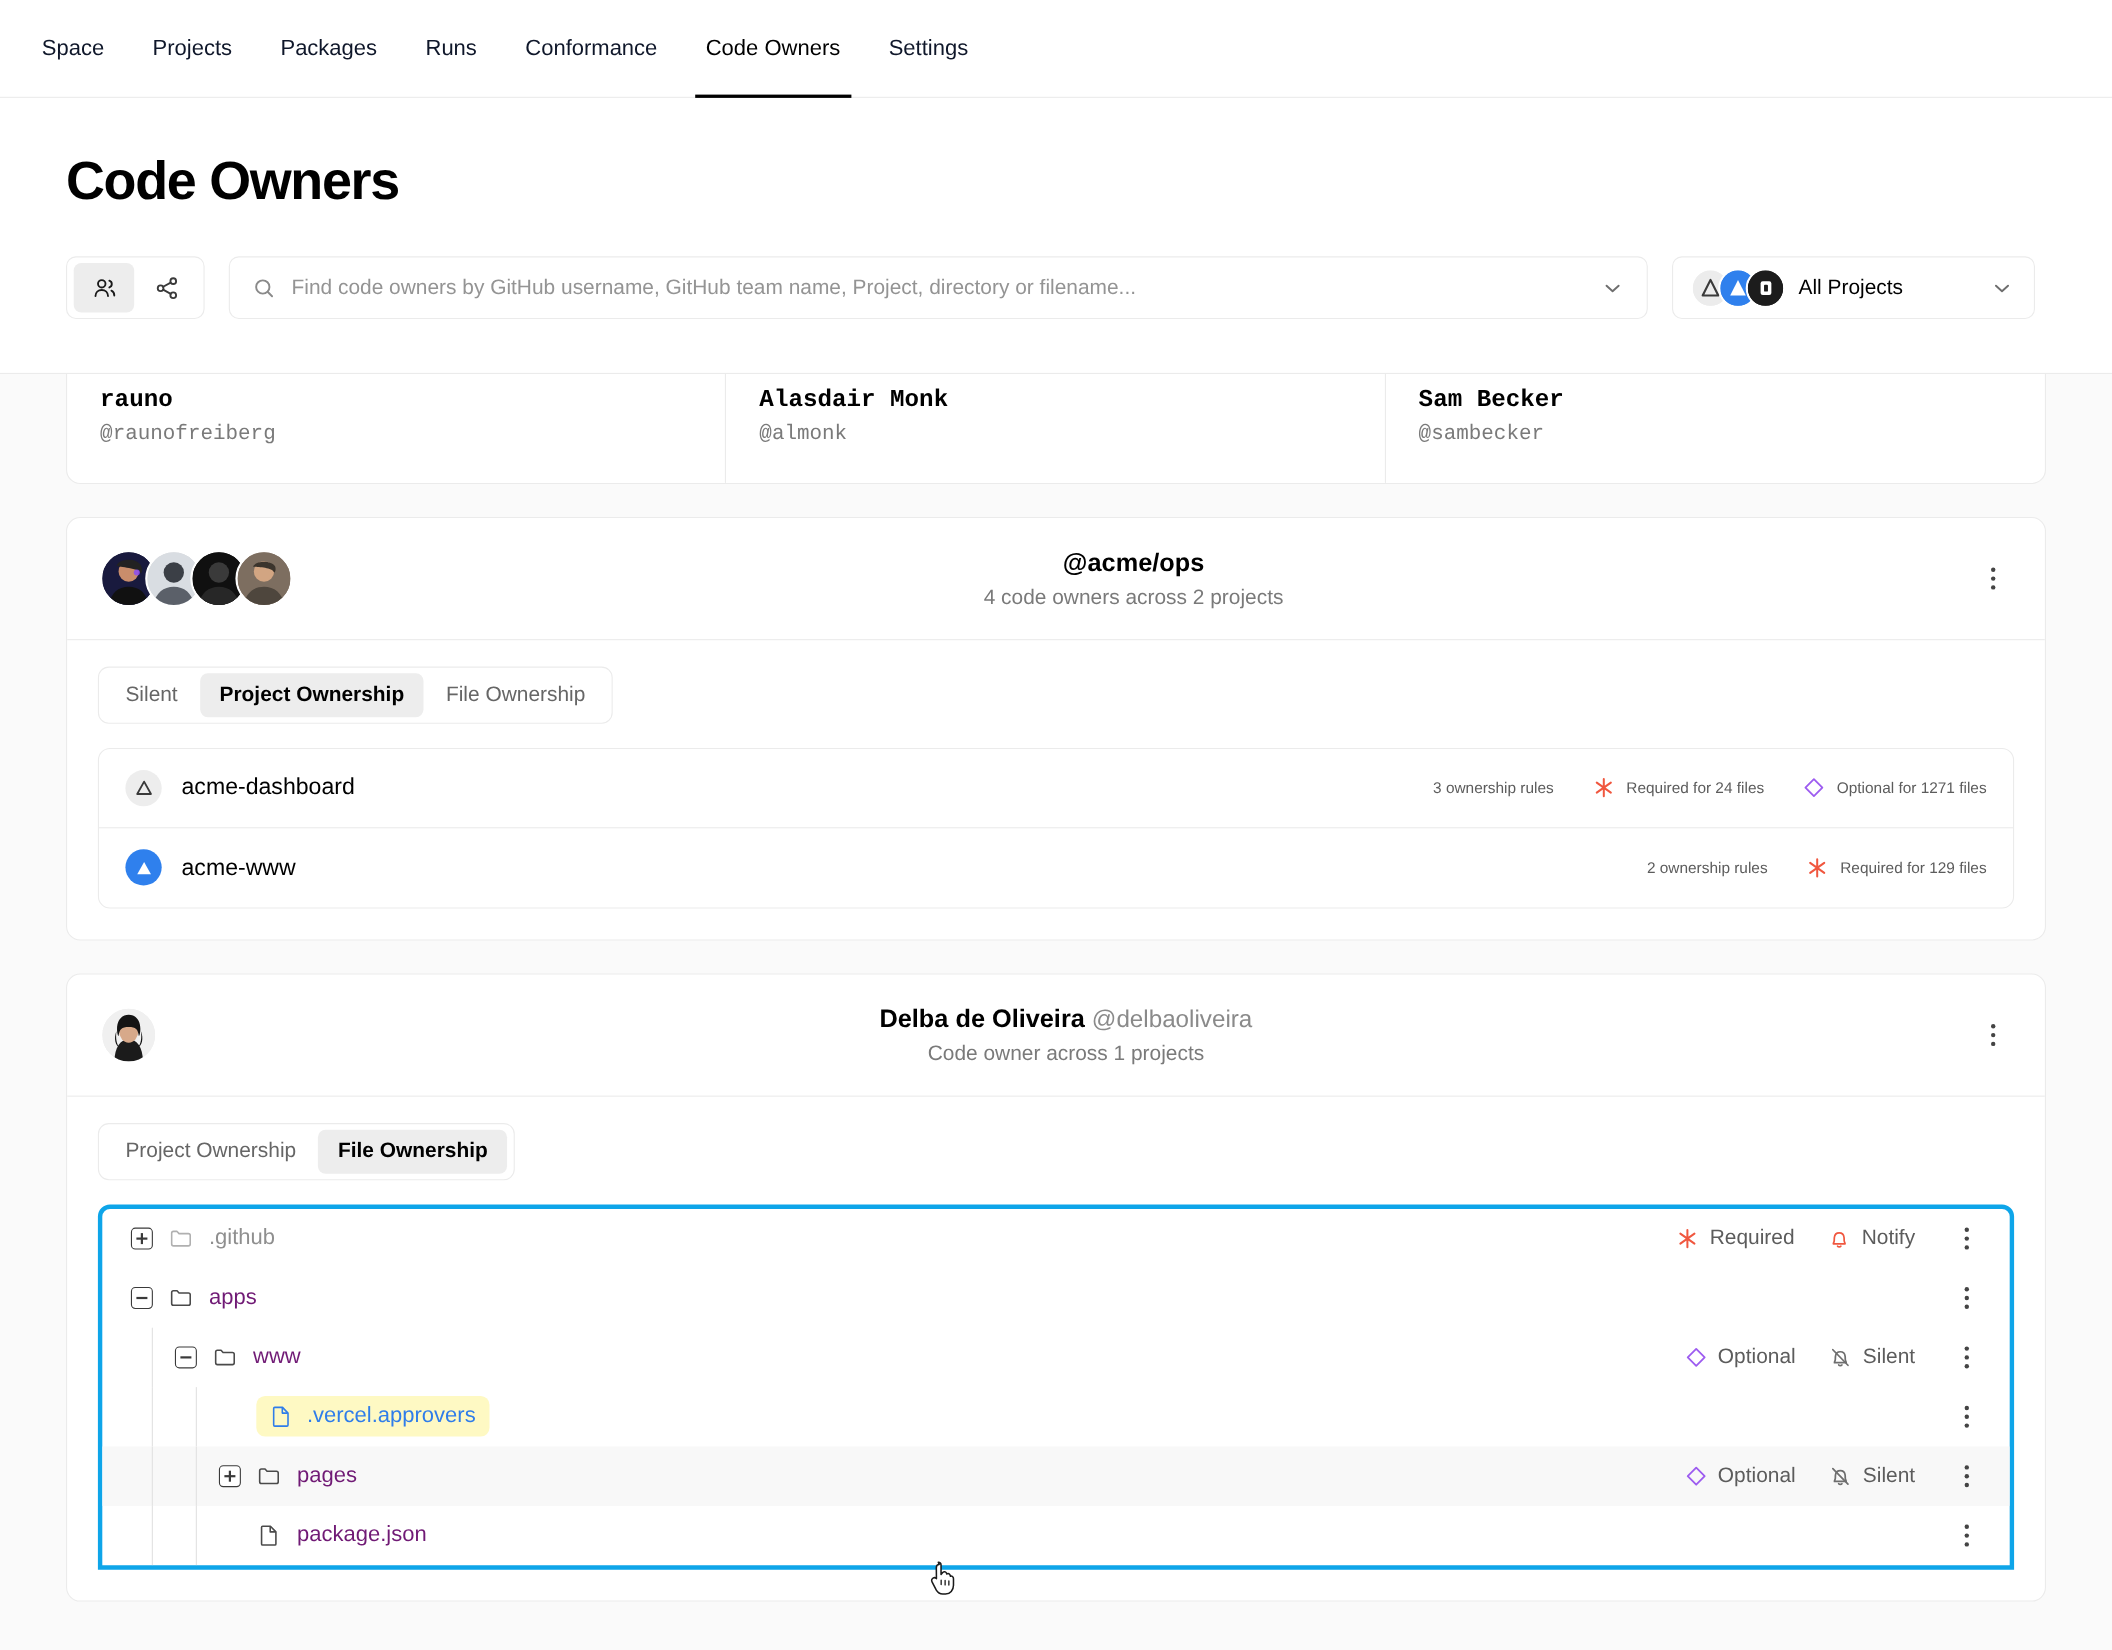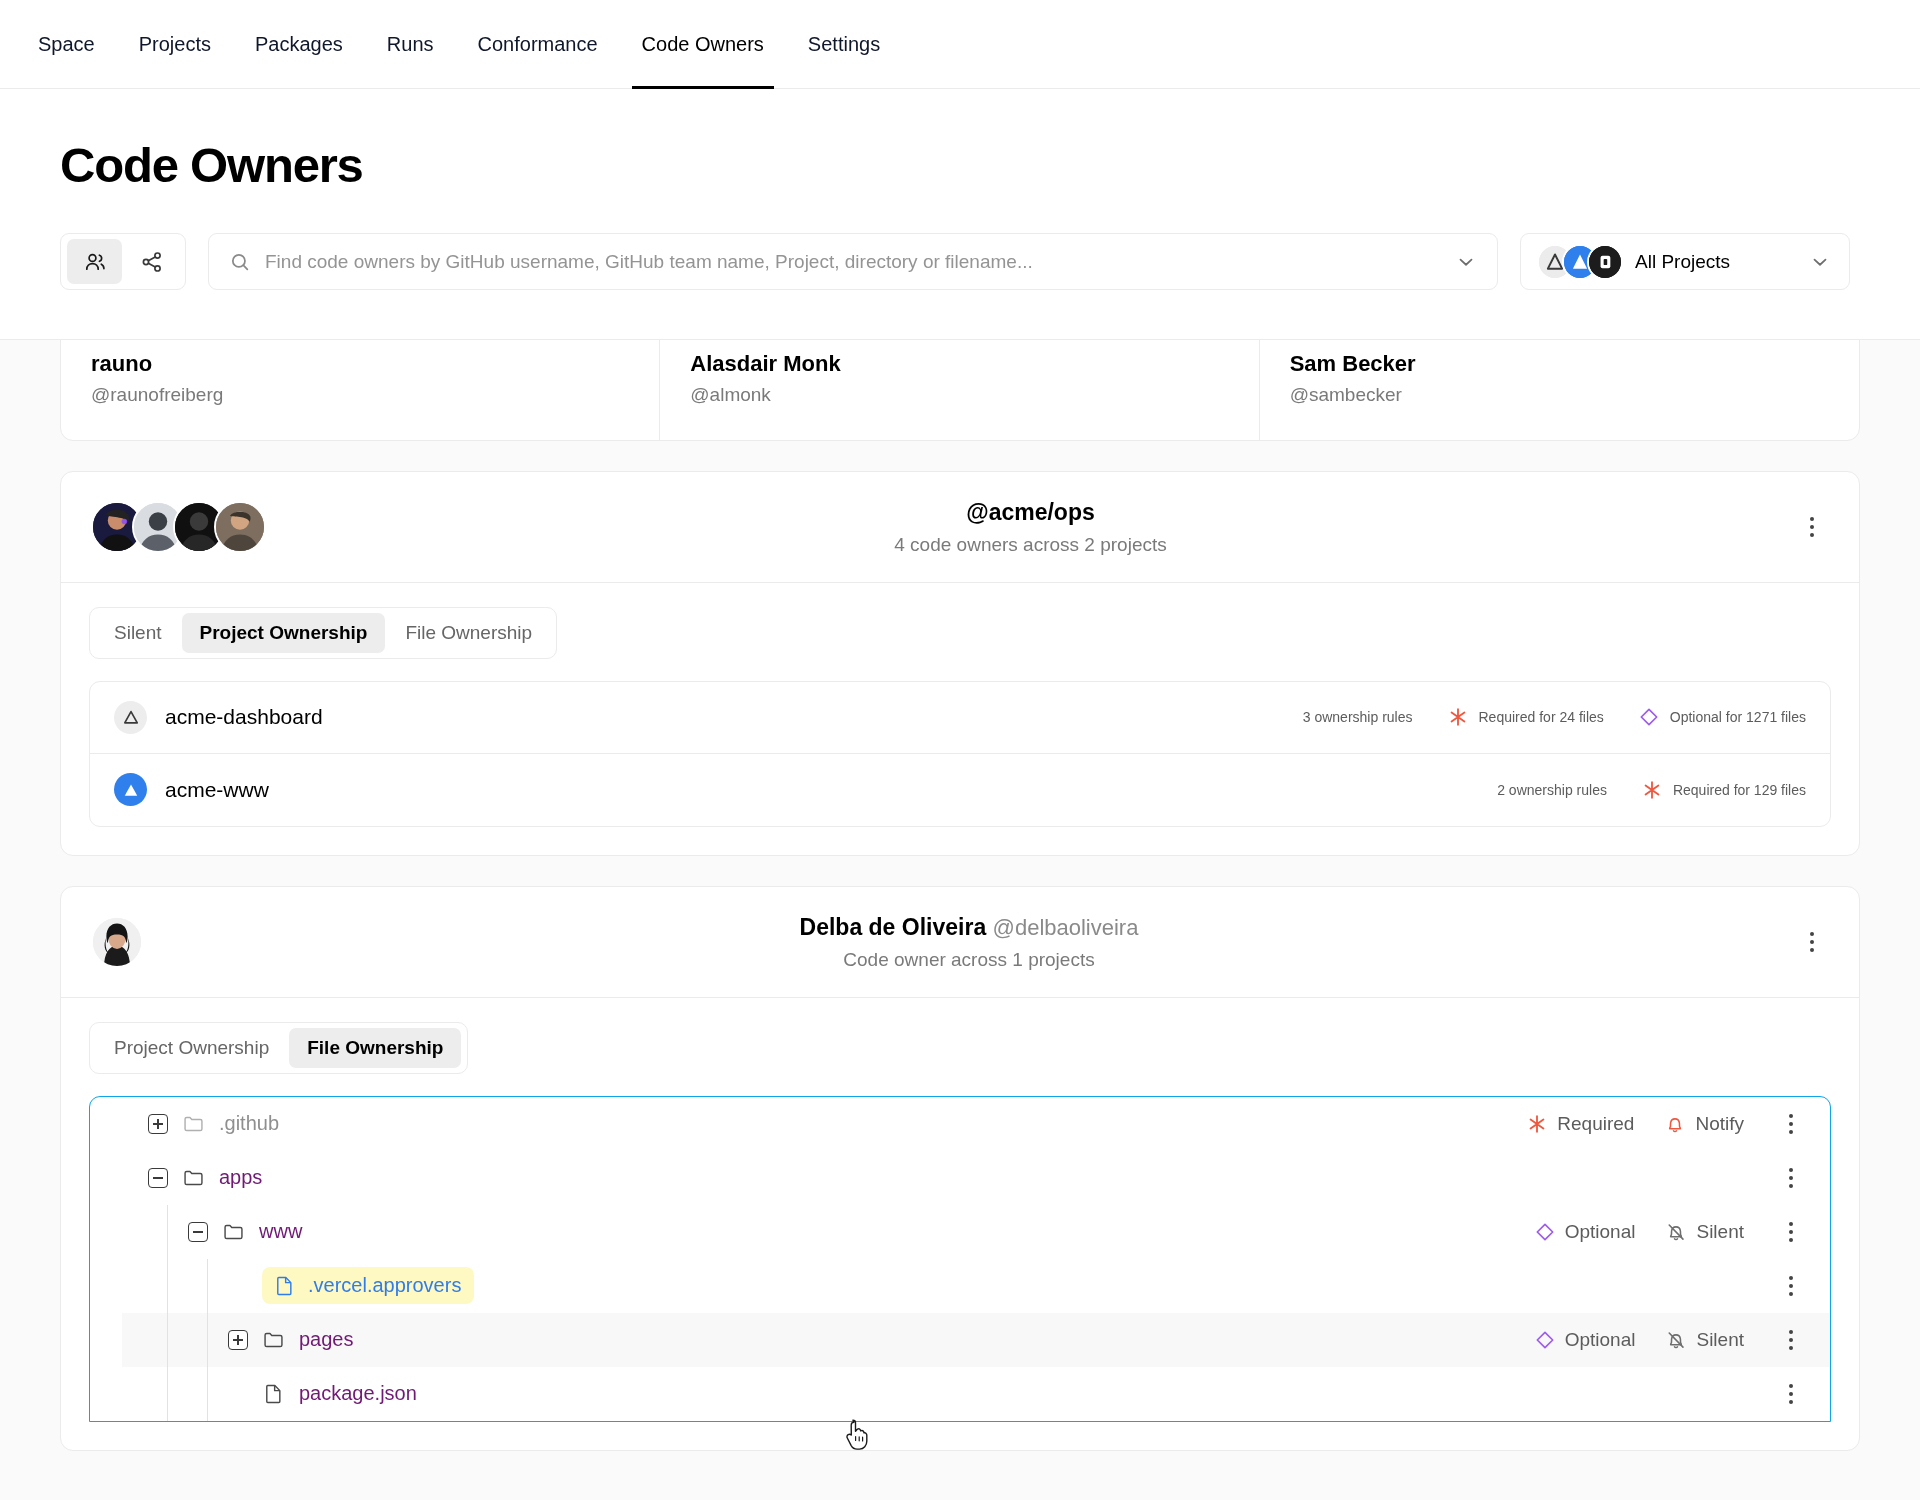--- a/index.html
+++ b/index.html
@@ -91,21 +91,21 @@
 
   
   .body-scroll { position: absolute; top: 0; left: 0; width: 1920px; }
 
   .card {
     background: #fff; border: 1px solid #ebebeb; border-radius: 13px;
     margin: 0 60px 30px 60px; overflow: hidden;
   }
 
   
-  .owner-grid-card { margin-top: 260px; padding: 0; }
+  .owner-grid-card { margin-top: 260px; padding: 0; font-family: Liberation Mono, monospace; }
   .owner-grid { display: grid; grid-template-columns: 1fr 1fr 1fr; }
   .owner-cell {
     border-right: 1px solid #ebebeb; padding: 26px 30px 34px 30px;
     min-height: 140px;
   }
   .owner-cell:last-child { border-right: none; }
   .owner-cell .oc-av { margin-bottom: 14px; }
   .owner-name { font-size: 22px; font-weight: 600; color: #000; margin-bottom: 7px; }
   .owner-handle { font-size: 19px; color: #7a7a7a; }
 
@@ -152,22 +152,22 @@
   .prow-stats { display: flex; align-items: center; gap: 34px; }
   .stat { display: flex; align-items: center; gap: 10px; font-size: 14px; color: #5c5c5c; }
 
   .proj-icon {
     width: 33px; height: 33px; border-radius: 50%;
     display: flex; align-items: center; justify-content: center; flex: 0 0 33px;
   }
 
   
   .tree {
-    margin-top: 22px; border: 1px solid #0ea5e9; border-top-left-radius: 11px;
-    border-top-right-radius: 11px; overflow: hidden; background: #fff; padding-left: 32px;
+    margin-top: 22px; border: 4px solid #0ea5e9; border-top-left-radius: 11px;
+    border-top-right-radius: 11px; overflow: hidden; background: #fff;
   }
   .trow {
     display: flex; align-items: center; height: 54px;
     padding: 0 22px 0 0; position: relative; cursor: pointer;
   }
   .trow.hover { background: #f8f8f8; }
   .trow-left { display: flex; align-items: center; flex: 1; min-width: 0; height: 54px; }
   .indent { width: 40px; height: 54px; flex: 0 0 40px; position: relative; }
   .indent.guide::before {
     content: ""; position: absolute; left: 19px; top: 0; bottom: 0;

